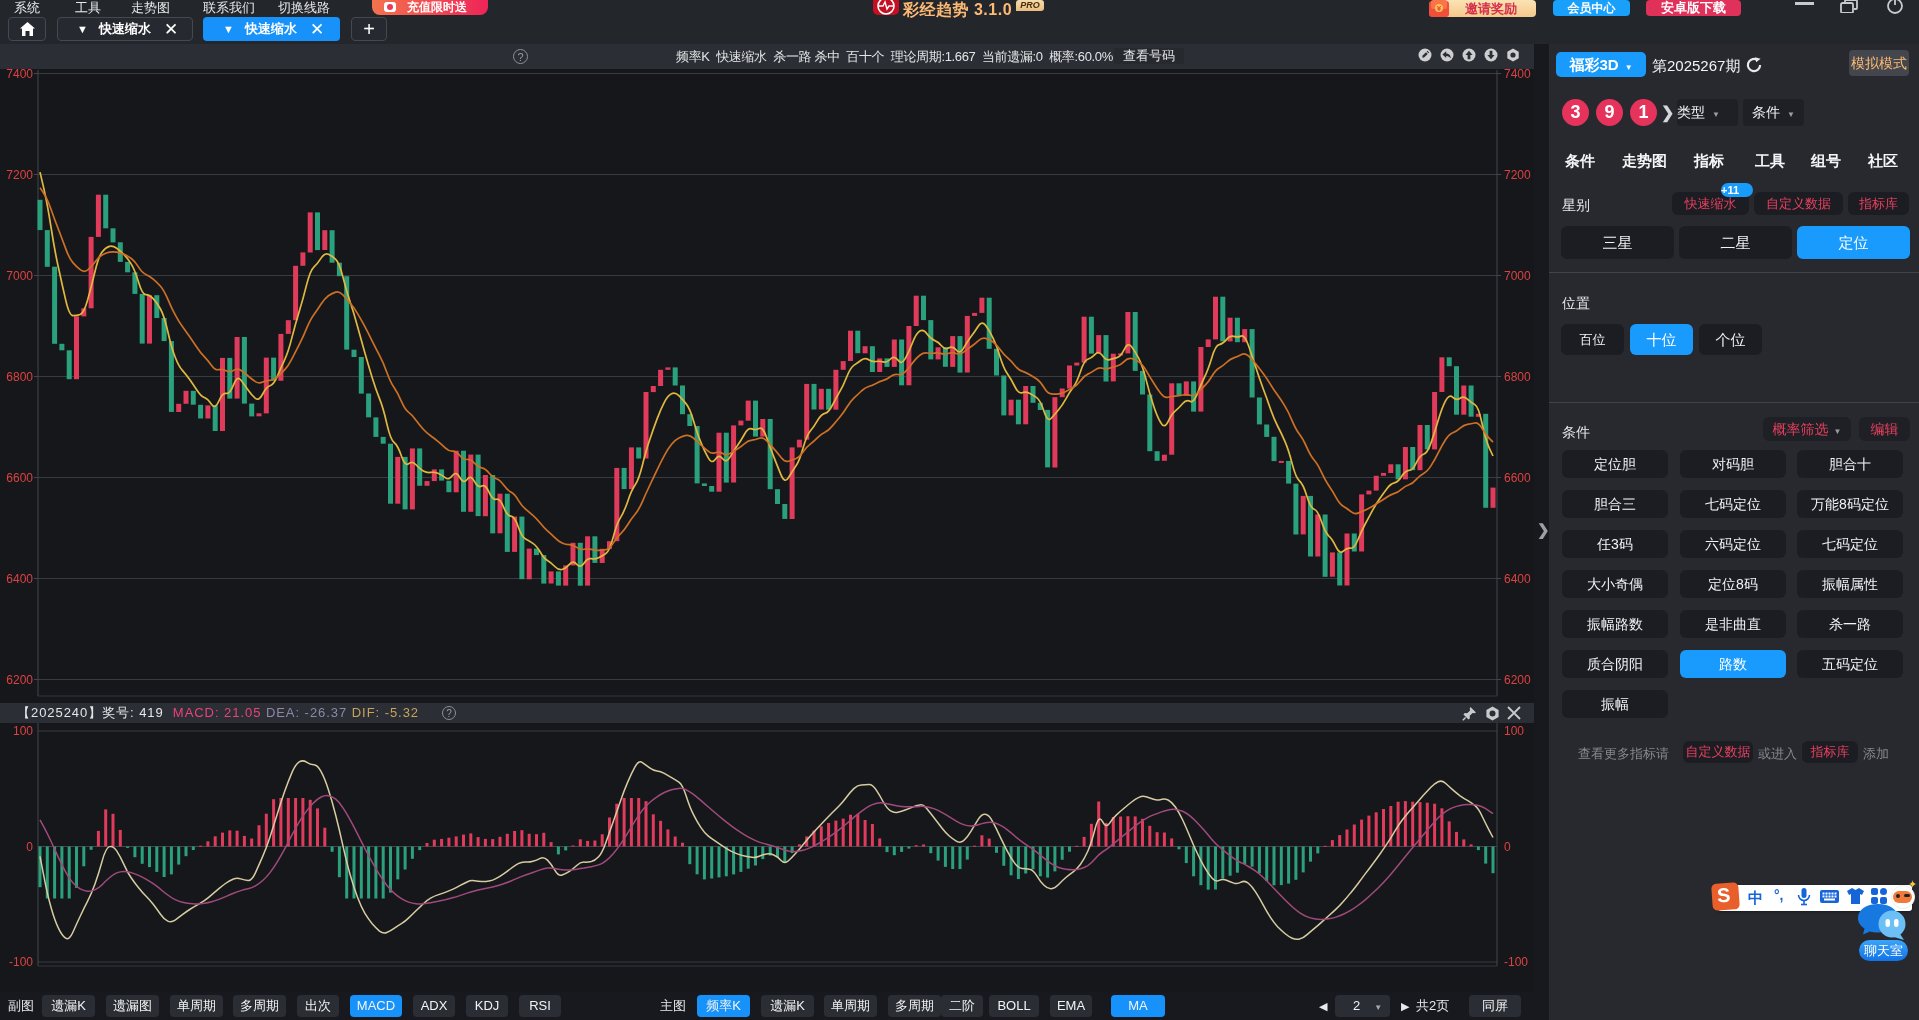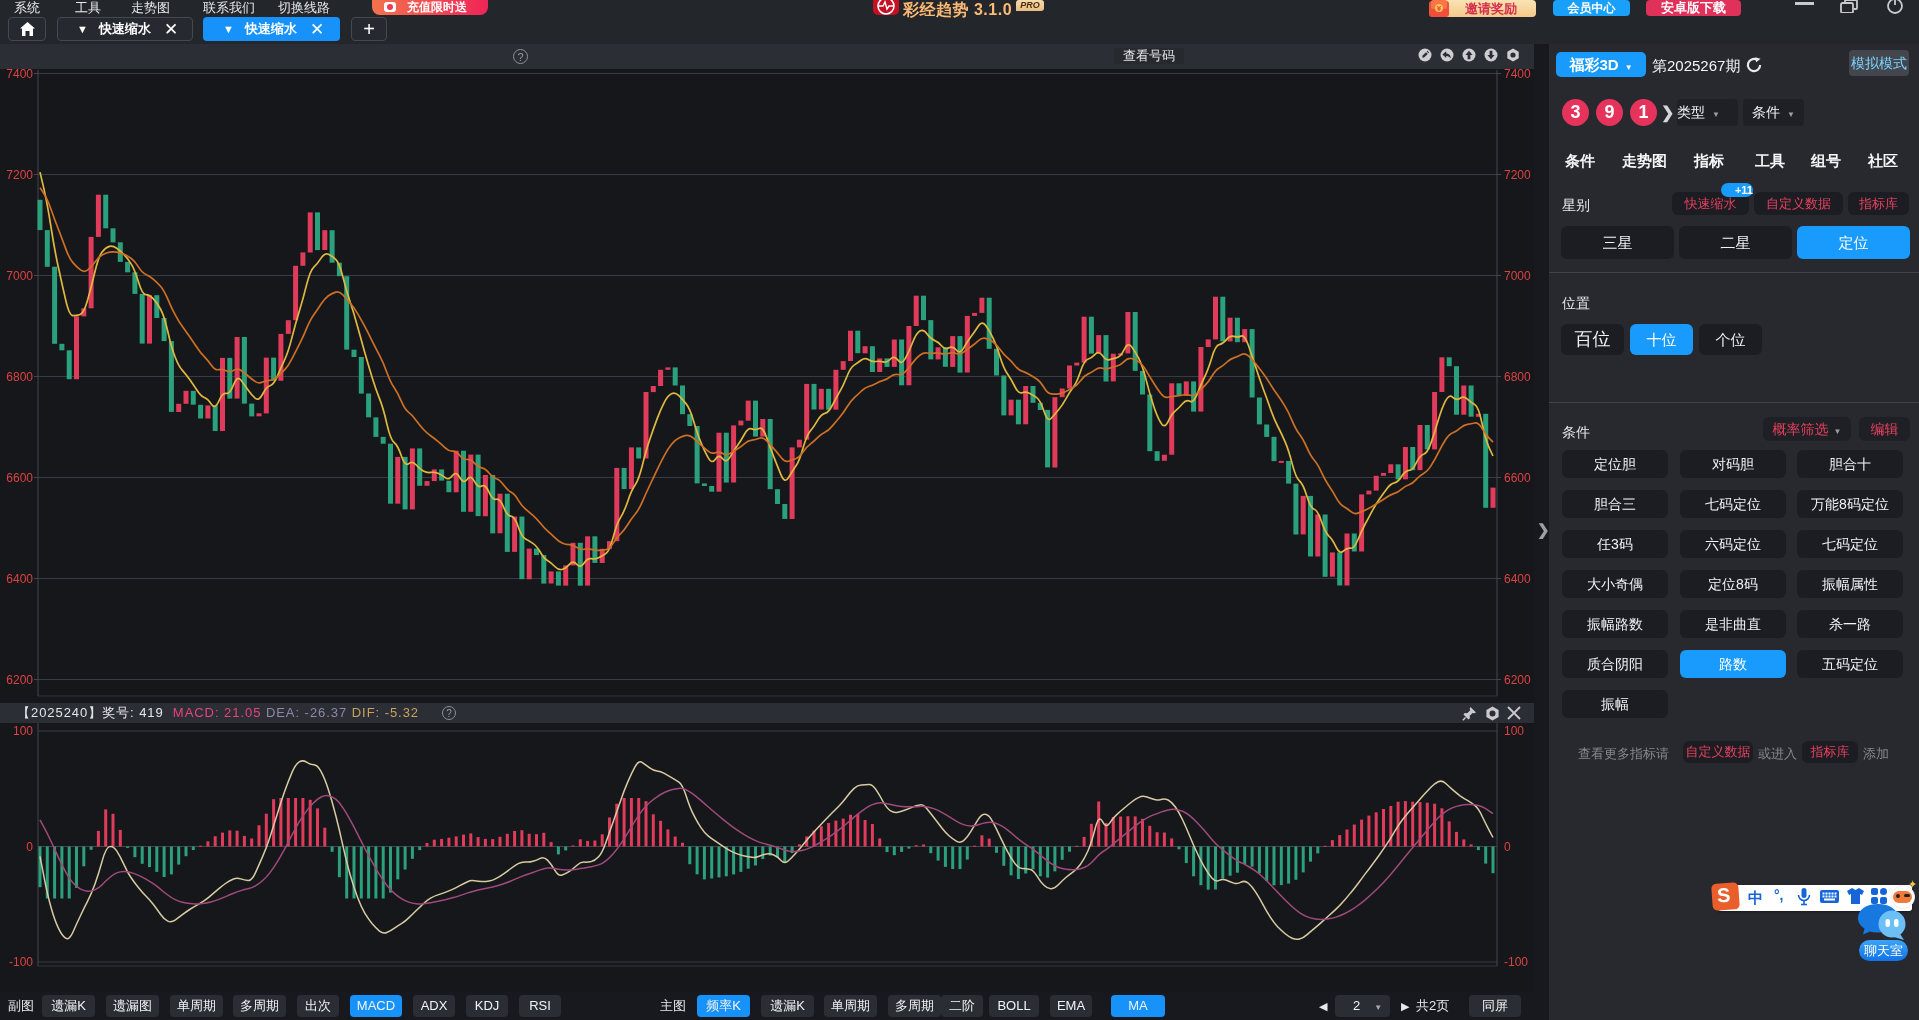--- a/index.html
+++ b/index.html
@@ -81,20 +81,21 @@
 <div class="tab active" style="left:203px;width:137px;padding-left:20px">
 <span style="color:#fff;font-size:11px">▼</span>
     <span style="margin-left:11px">快速缩水</span>
     <span style="margin-left:13px;font-weight:normal;font-size:17px">✕</span>
 </div>
 <div class="tab box" style="left:351px;width:36px;justify-content:center;font-size:20px;font-weight:normal">+</div>
 
 <div class="abs" id="chartwrap"></div>
 <div class="hdrband" style="top:44px;height:25px;line-height:25px">
 <span style="position:absolute;left:513px;top:5px;width:15px;height:15px;border:1px solid #8d9095;border-radius:50%;color:#9a9da2;font-size:11px;text-align:center;line-height:14px">?</span>
+<span style="position:absolute;left:676px;letter-spacing:-0.35px">频率K&nbsp;&nbsp;快速缩水&nbsp;&nbsp;杀一路 杀中&nbsp;&nbsp;百十个&nbsp;&nbsp;理论周期:1.667&nbsp;&nbsp;当前遗漏:0&nbsp;&nbsp;概率:60.0%</span>
 <span style="position:absolute;left:1114px;top:4px;width:70px;height:16px;background:#26292e;text-align:center;line-height:16px;font-size:13px">查看号码</span>
 <svg style="position:absolute;left:1418px;top:4px" width="14" height="14" viewBox="-7 -7 14 14">
       <circle cx="0" cy="0" r="6.5" fill="#cdced1"></circle>
       <path d="M-2.9 3.1 L-3.1 1.0 L1.2 -3.3 L3.2 -1.3 L-1.1 3.0 Z M2.0 -4.1 L2.9 -5.0 L4.9 -3.0 L4.0 -2.1 Z" fill="#2b2e34" transform="scale(0.85)"></path>
     </svg>
     <svg style="position:absolute;left:1440px;top:4px" width="14" height="14" viewBox="-7 -7 14 14">
       <circle cx="0" cy="0" r="6.5" fill="#cdced1"></circle>
       <path d="M-0.8 -3.8 L-0.8 -1.6 C2.6 -1.6 3.8 0.8 3.8 3.6 C2.6 1.8 1.4 0.9 -0.8 0.9 L-0.8 3.0 L-4.6 -0.5 Z" fill="#2b2e34"></path>
     </svg>
     <svg style="position:absolute;left:1462px;top:4px" width="14" height="14" viewBox="-7 -7 14 14">
@@ -610,46 +611,46 @@
 
 <span class="abs" style="left:1537px;top:521px;color:#9aa0a6;font-size:15px;font-weight:bold">❯</span>
 
 <div class="abs" id="sidebar"></div>
 <div class="abs" style="left:1556px;top:52px;width:90px;height:25px;background:#189bfd;border-radius:5px;color:#fff;font-size:15px;font-weight:bold;line-height:25px;text-align:center">福彩3D<span style="font-size:8px;margin-left:6px">▼</span></div>
 <span class="abs" style="left:1652px;top:57px;color:#f2f3f4;font-size:15px">第2025267期</span>
 <svg class="abs" style="left:1746px;top:57px" width="16" height="16" viewBox="0 0 16 16">
     <path d="M14.1 8 A6.1 6.1 0 1 1 10.7 2.55" fill="none" stroke="#e8e9ea" stroke-width="2.2"></path>
     <path d="M9.0 0.2 L14.6 1.7 L10.2 5.3 Z" fill="#e8e9ea"></path>
   </svg>
-<div class="abs" style="left:1849px;top:50px;width:60px;height:26px;background:#43464c;border-radius:4px;color:#7dd3fc;font-size:14px;line-height:26px;text-align:center">模拟模式</div>
+<div class="abs" style="left:1849px;top:50px;width:60px;height:26px;background:#43464c;border-radius:4px;color:#fdba74;font-size:14px;line-height:26px;text-align:center">模拟模式</div>
 <div class="ball" style="left:1562px">3</div>
 <div class="ball" style="left:1596px">9</div>
 <div class="ball" style="left:1630px">1</div>
 <span class="abs" style="left:1661px;top:103px;color:#d5d6d8;font-size:16px;font-weight:bold">❯</span>
 <div class="abs" style="left:1677px;top:99px;width:61px;height:27px;background:#1e2025;border-radius:4px;color:#f2f3f4;font-size:14px;line-height:27px;">类型<span style="font-size:8px;margin-left:7px;color:#9a9da2">▼</span></div>
 <div class="abs" style="left:1743px;top:99px;width:61px;height:27px;background:#1e2025;border-radius:4px;color:#f2f3f4;font-size:14px;line-height:27px;text-align:center">条件<span style="font-size:8px;margin-left:7px;color:#9a9da2">▼</span></div>
 <span class="navitem" style="left:1565px">条件</span>
 <span class="navitem" style="left:1622px">走势图</span>
 <span class="navitem" style="left:1694px">指标</span>
 <span class="navitem" style="left:1755px">工具</span>
 <span class="navitem" style="left:1811px">组号</span>
 <span class="navitem" style="left:1868px">社区</span>
 
 <span class="slabel" style="left:1562px;top:197px">星别</span>
 <div class="sbtn redtx" style="left:1672px;top:192px;width:77px;height:23px;font-size:13px;line-height:23px">快速缩水</div>
-<div class="abs" style="left:1721px;top:183px;width:32px;height:14px;background:#189bfd;border-radius:7px;color:#fff;font-size:11px;font-weight:bold;text-align:right;line-height:14px">+11</div>
+<div class="abs" style="left:1721px;top:183px;width:32px;height:14px;background:#189bfd;border-radius:7px;color:#fff;font-size:11px;font-weight:bold;text-align:left;line-height:14px">+11</div>
 <div class="sbtn redtx" style="left:1754px;top:192px;width:89px;height:23px;font-size:13px;line-height:23px">自定义数据</div>
 <div class="sbtn redtx" style="left:1848px;top:192px;width:61px;height:23px;font-size:13px;line-height:23px">指标库</div>
 <div class="sbtn" style="left:1561px;top:226px;width:113px;height:33px;font-size:15px;line-height:33px">三星</div>
 <div class="sbtn" style="left:1679px;top:226px;width:113px;height:33px;font-size:15px;line-height:33px">二星</div>
 <div class="sbtn blue" style="left:1797px;top:226px;width:113px;height:33px;font-size:15px;line-height:33px">定位</div>
 <div class="divider" style="top:272px"></div>
 
 <span class="slabel" style="left:1562px;top:295px">位置</span>
-<div class="sbtn" style="left:1561px;top:324px;width:63px;height:31px;font-size:18px;line-height:31px">百位</div>
+<div class="sbtn" style="left:1561px;top:324px;width:63px;height:31px;font-size:13px;line-height:31px">百位</div>
 <div class="sbtn blue" style="left:1630px;top:324px;width:63px;height:31px;font-size:15px;line-height:31px">十位</div>
 <div class="sbtn" style="left:1699px;top:324px;width:63px;height:31px;font-size:15px;line-height:31px">个位</div>
 <div class="divider" style="top:402px"></div>
 
 <span class="slabel" style="left:1562px;top:424px">条件</span>
 <div class="sbtn redtx" style="left:1763px;top:417px;width:88px;height:24px;font-size:14px;line-height:24px;background:#1e2025">概率筛选<span style="font-size:8px;margin-left:5px;color:#9a9da2">▼</span></div>
 <div class="sbtn redtx" style="left:1859px;top:417px;width:51px;height:24px;font-size:14px;line-height:24px;background:#1e2025">编辑</div>
 <div class="sbtn" style="left:1562px;top:450px;width:106px;height:28px;font-size:14px;line-height:28px">定位胆</div>
 <div class="sbtn" style="left:1680px;top:450px;width:106px;height:28px;font-size:14px;line-height:28px">对码胆</div>
 <div class="sbtn" style="left:1797px;top:450px;width:106px;height:28px;font-size:14px;line-height:28px">胆合十</div>

